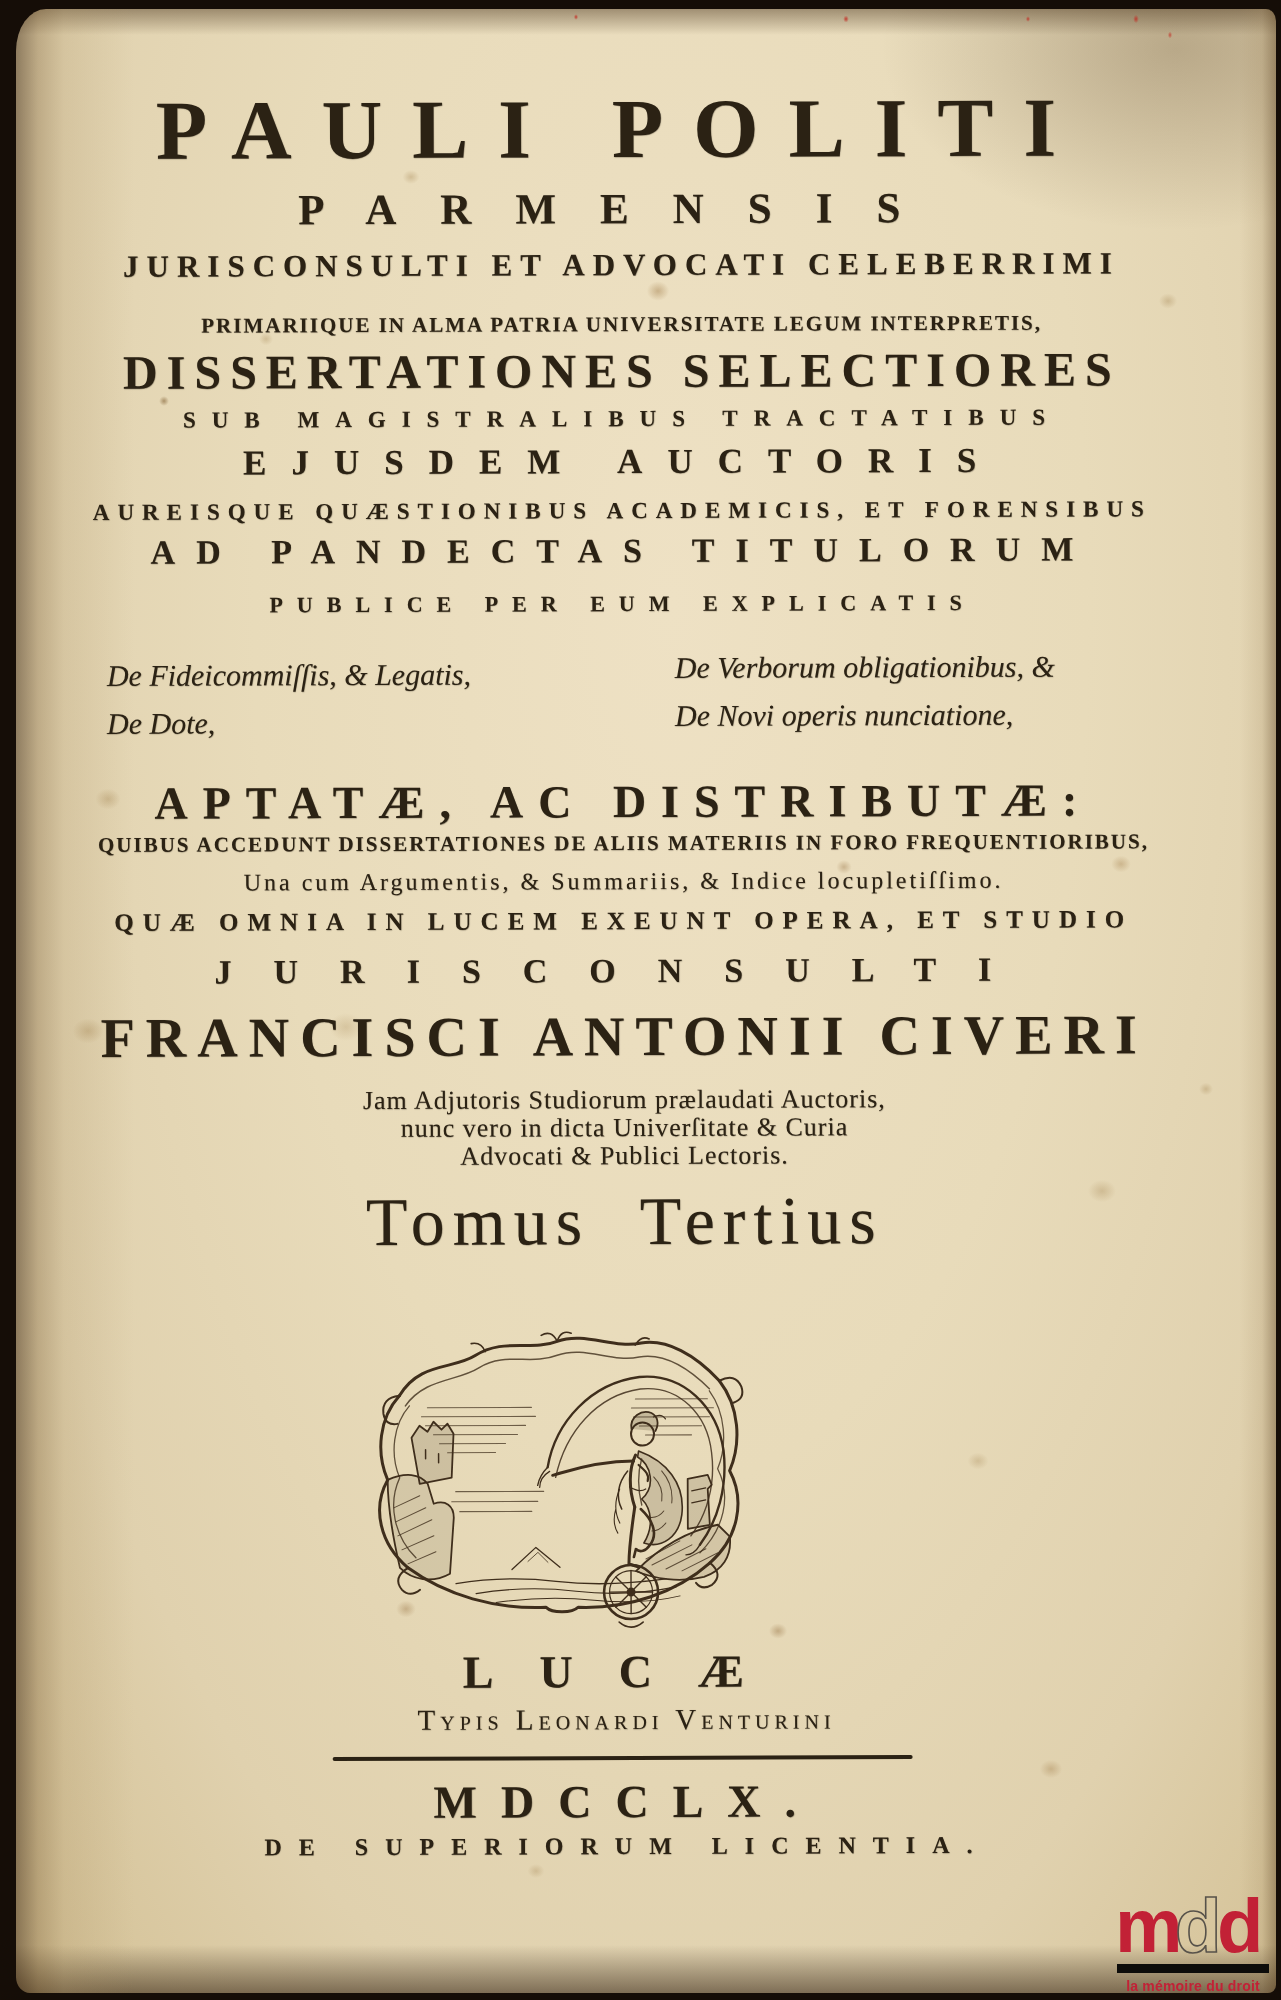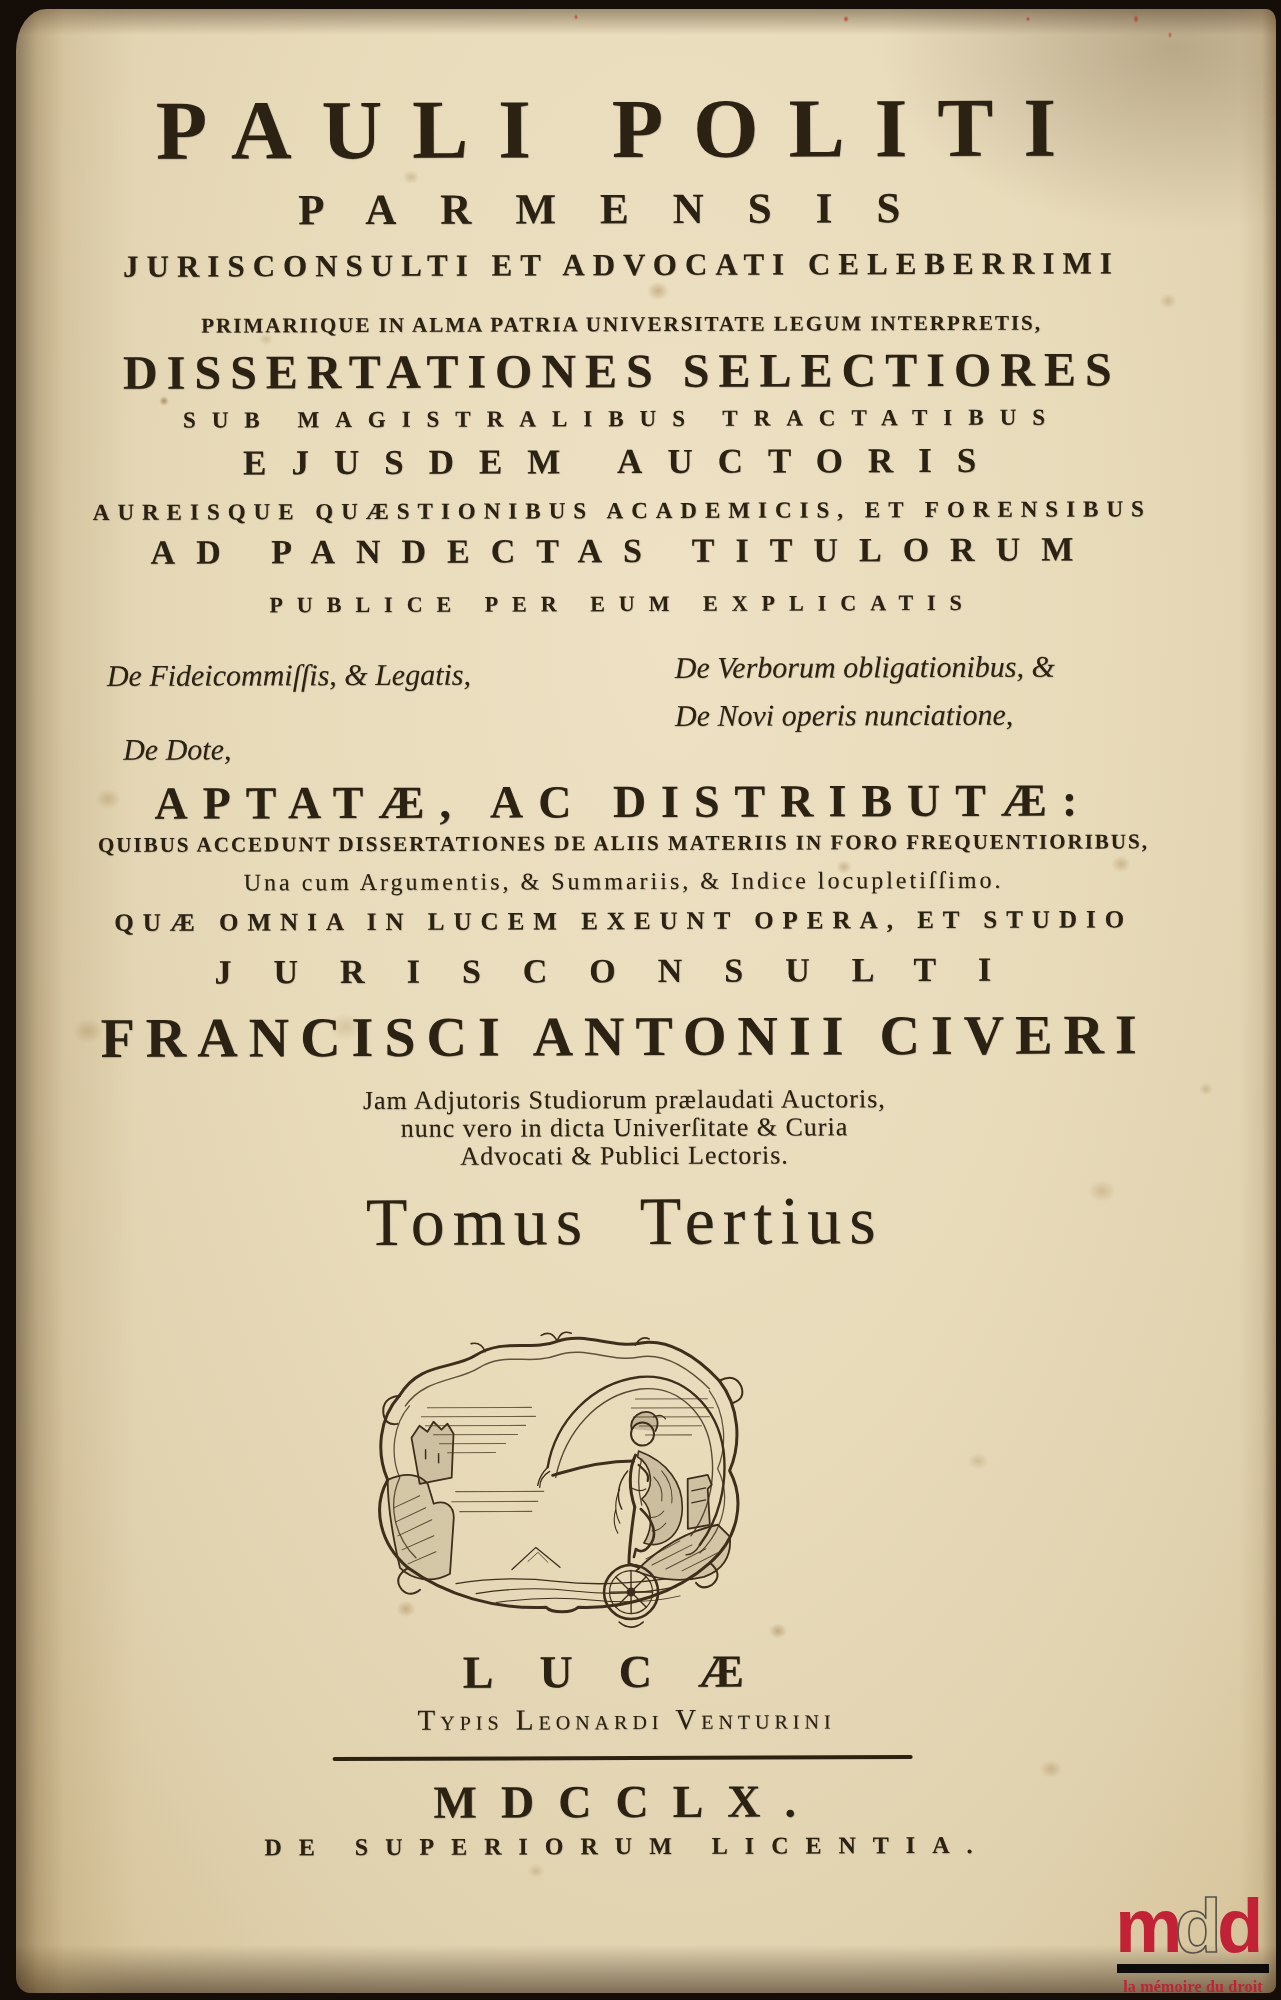--- a/index.html
+++ b/index.html
@@ -64,21 +64,21 @@
   .l-work   {top:338px; font-size:48px; letter-spacing:9px;}
   .l-sub1   {top:398px; font-size:23px; letter-spacing:16px;}
   .l-sub2   {top:435px; font-size:35px; letter-spacing:25px;}
   .l-sub3   {top:490px; font-size:23px; letter-spacing:8px;}
   .l-sub4   {top:525px; font-size:34px; letter-spacing:21px;}
   .l-sub5   {top:584px; font-size:22px; letter-spacing:14px;}
   .topic{
     position:absolute;font-style:italic;font-size:30px;color:#2b2214;
     line-height:1;white-space:nowrap;text-shadow:0.4px 0.5px 0.9px rgba(43,34,20,.4);
   }
-  .t-l1{left:92px; top:650px;}  .t-l2{left:108px; top:698px;margin-top:26px;}
+  .t-l1{left:92px; top:650px;}  .t-l2{left:92px; top:698px;}
   .t-r1{left:660px;top:644px;}  .t-r2{left:660px;top:692px;}
   .l-apt    {top:770px; font-size:46px; letter-spacing:15px;}
   .l-acc    {top:824px; font-size:21px; letter-spacing:2px;}
   .l-una    {top:860px; font-size:24px; letter-spacing:3px;}
   .l-quae   {top:899px; font-size:25px; letter-spacing:9px;}
   .l-jur    {top:945px; font-size:34px; letter-spacing:42px;}
   .l-editor {top:999px; font-size:56px; letter-spacing:11px;}
   .l-n1     {top:1078px;font-size:26px; letter-spacing:1px;}
   .l-n2     {top:1106px;font-size:26px; letter-spacing:1px;}
   .l-n3     {top:1134px;font-size:26px; letter-spacing:1px;}
@@ -87,22 +87,22 @@
   .l-printer{top:1696px;font-size:29px; letter-spacing:5px; font-variant:small-caps;}
   .rule{position:absolute;left:314px;top:1747px;width:580px;height:4px;background:#2b2214;border-radius:2px;}
   .l-year   {top:1770px;font-size:46px; letter-spacing:24px;}
   .l-lic    {top:1825px;font-size:24px; letter-spacing:17px;}
   
   #vignette{position:absolute;left:318px;top:1312px;width:452px;height:314px;}
   
   #watermark{position:absolute;right:6px;top:1886px;width:154px;text-align:center;}
   #wm-bar{width:152px;height:9px;background:#0d0c0a;margin:3px 0 5px 1px;}
   #wm-caption{
-    font-family:Liberation Serif, serif;
-    font-weight:bold;font-size:16px;color:#c22136;letter-spacing:0.2px;white-space:nowrap;
+    font-family:Liberation Sans, sans-serif;
+    font-weight:bold;font-size:14px;color:#c22136;letter-spacing:0.2px;white-space:nowrap;
   }
 </style>
 </head>
 <body>
 
 <div id="page">
   <div id="stains"></div>
 
   <div id="content">
     <div class="line b l-author">PAULI POLITI</div>

